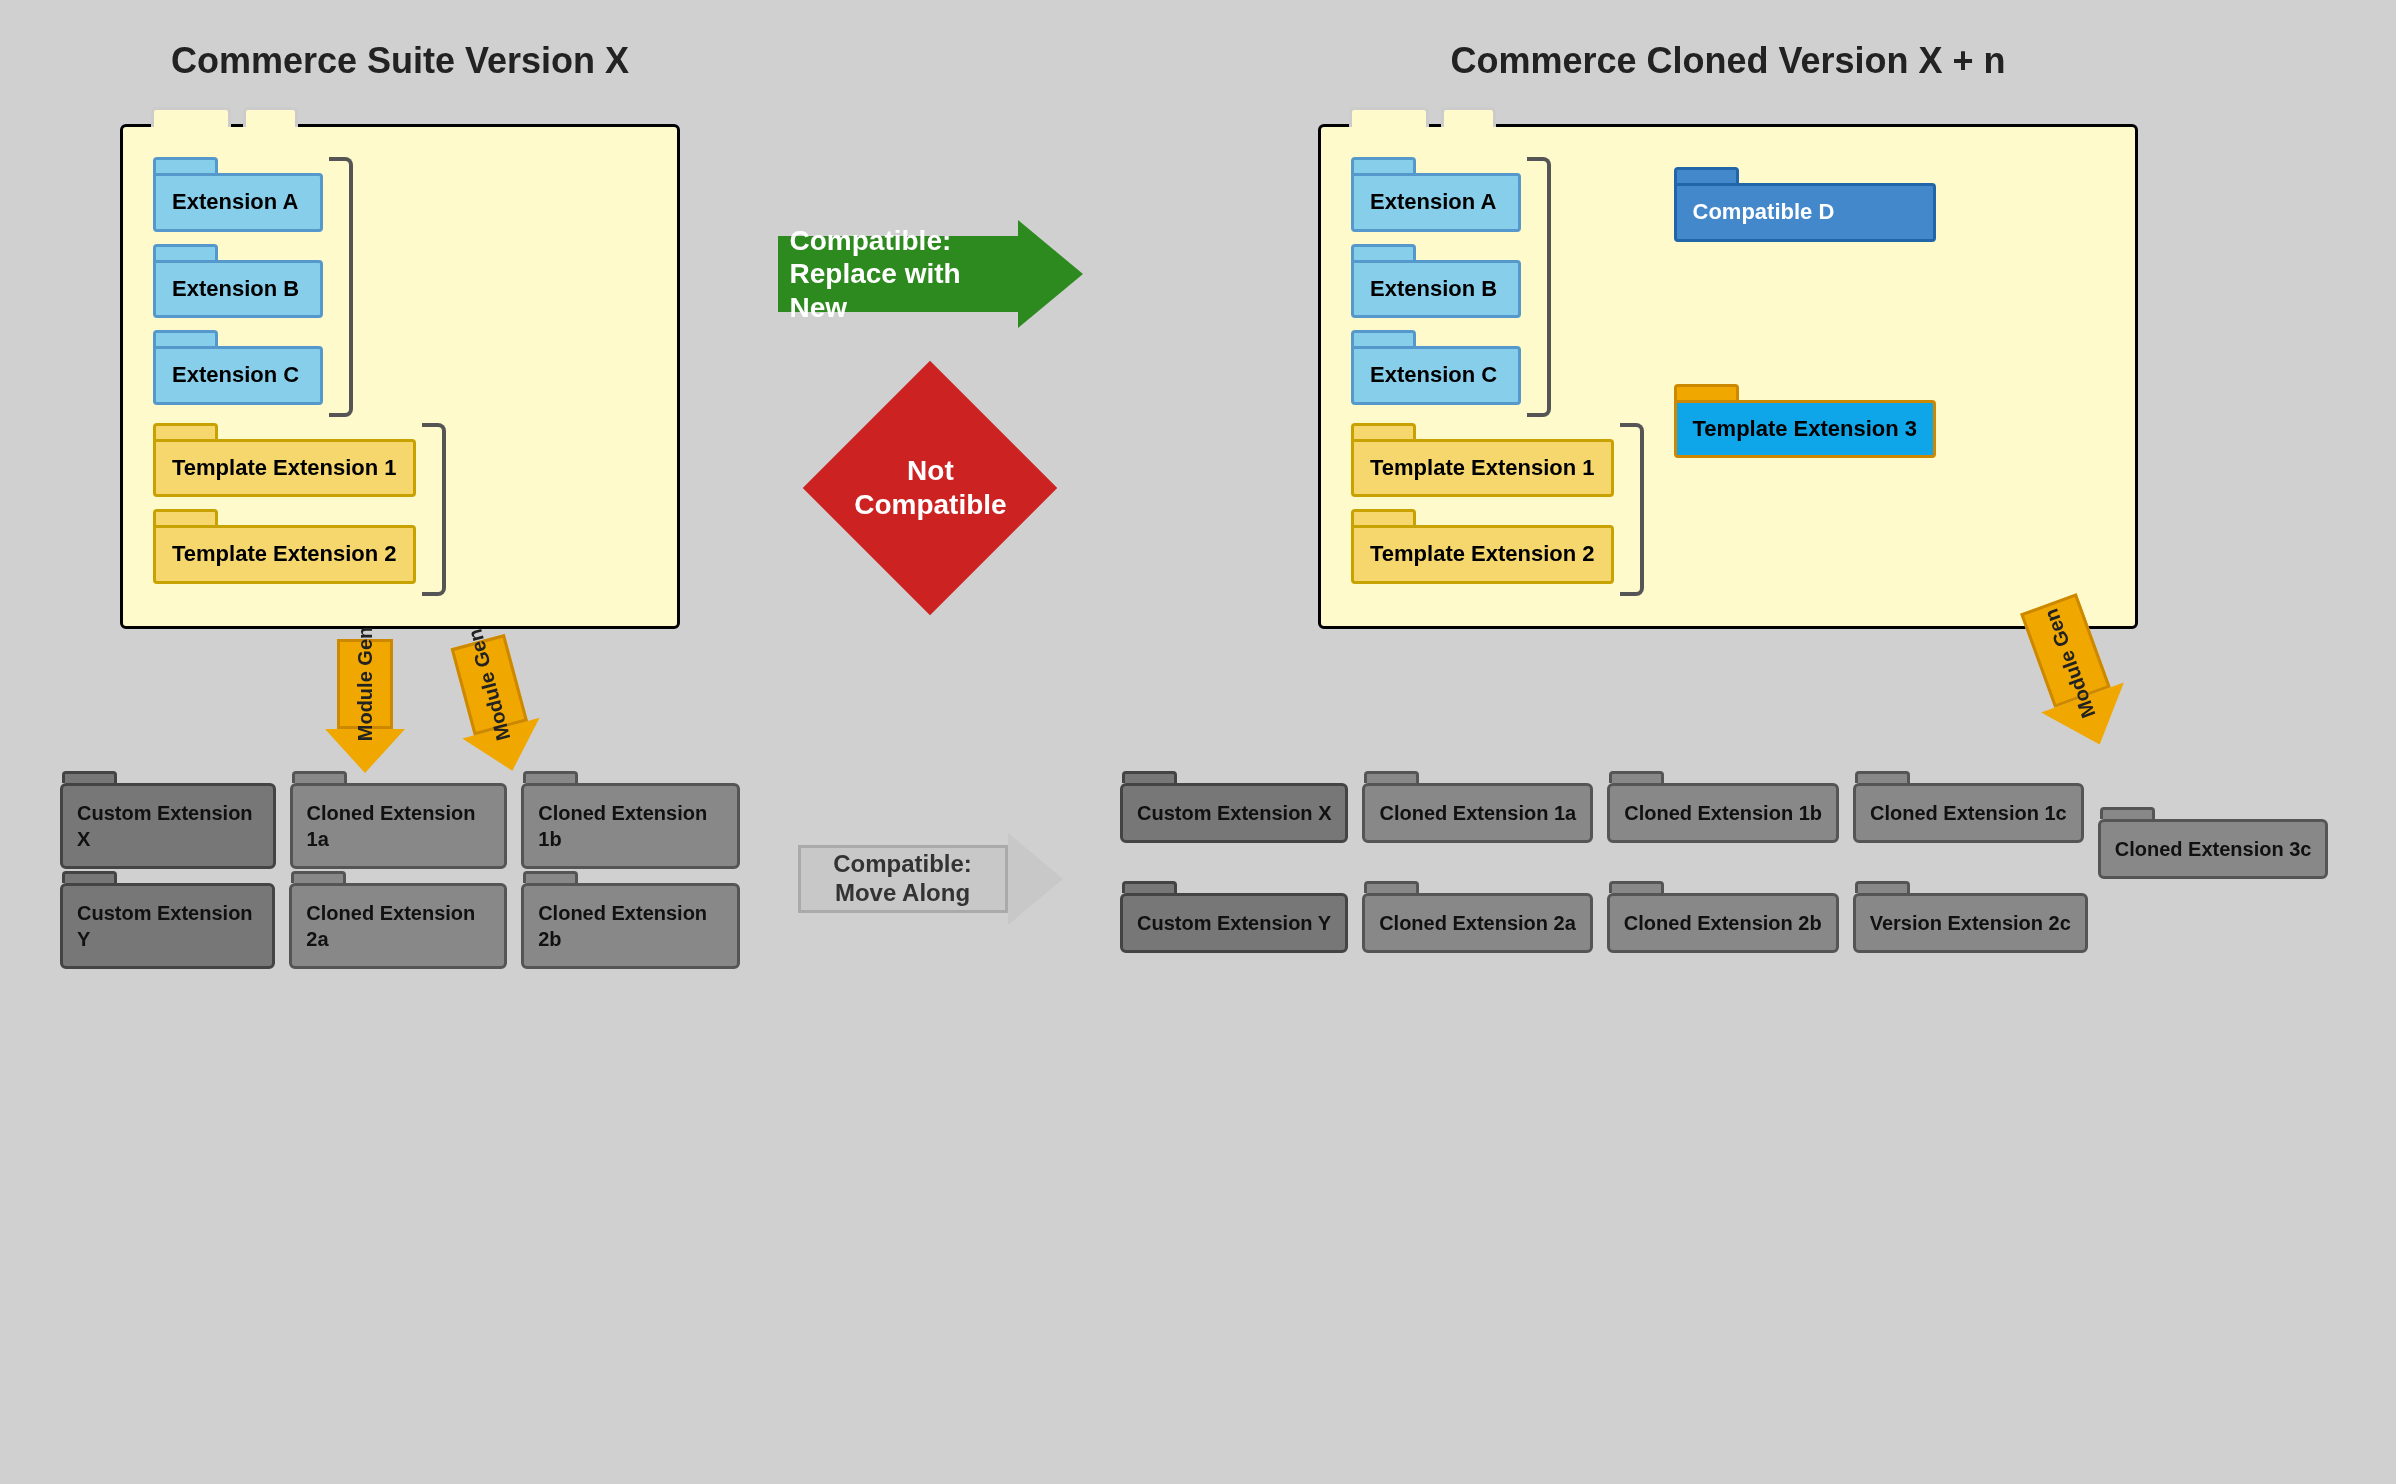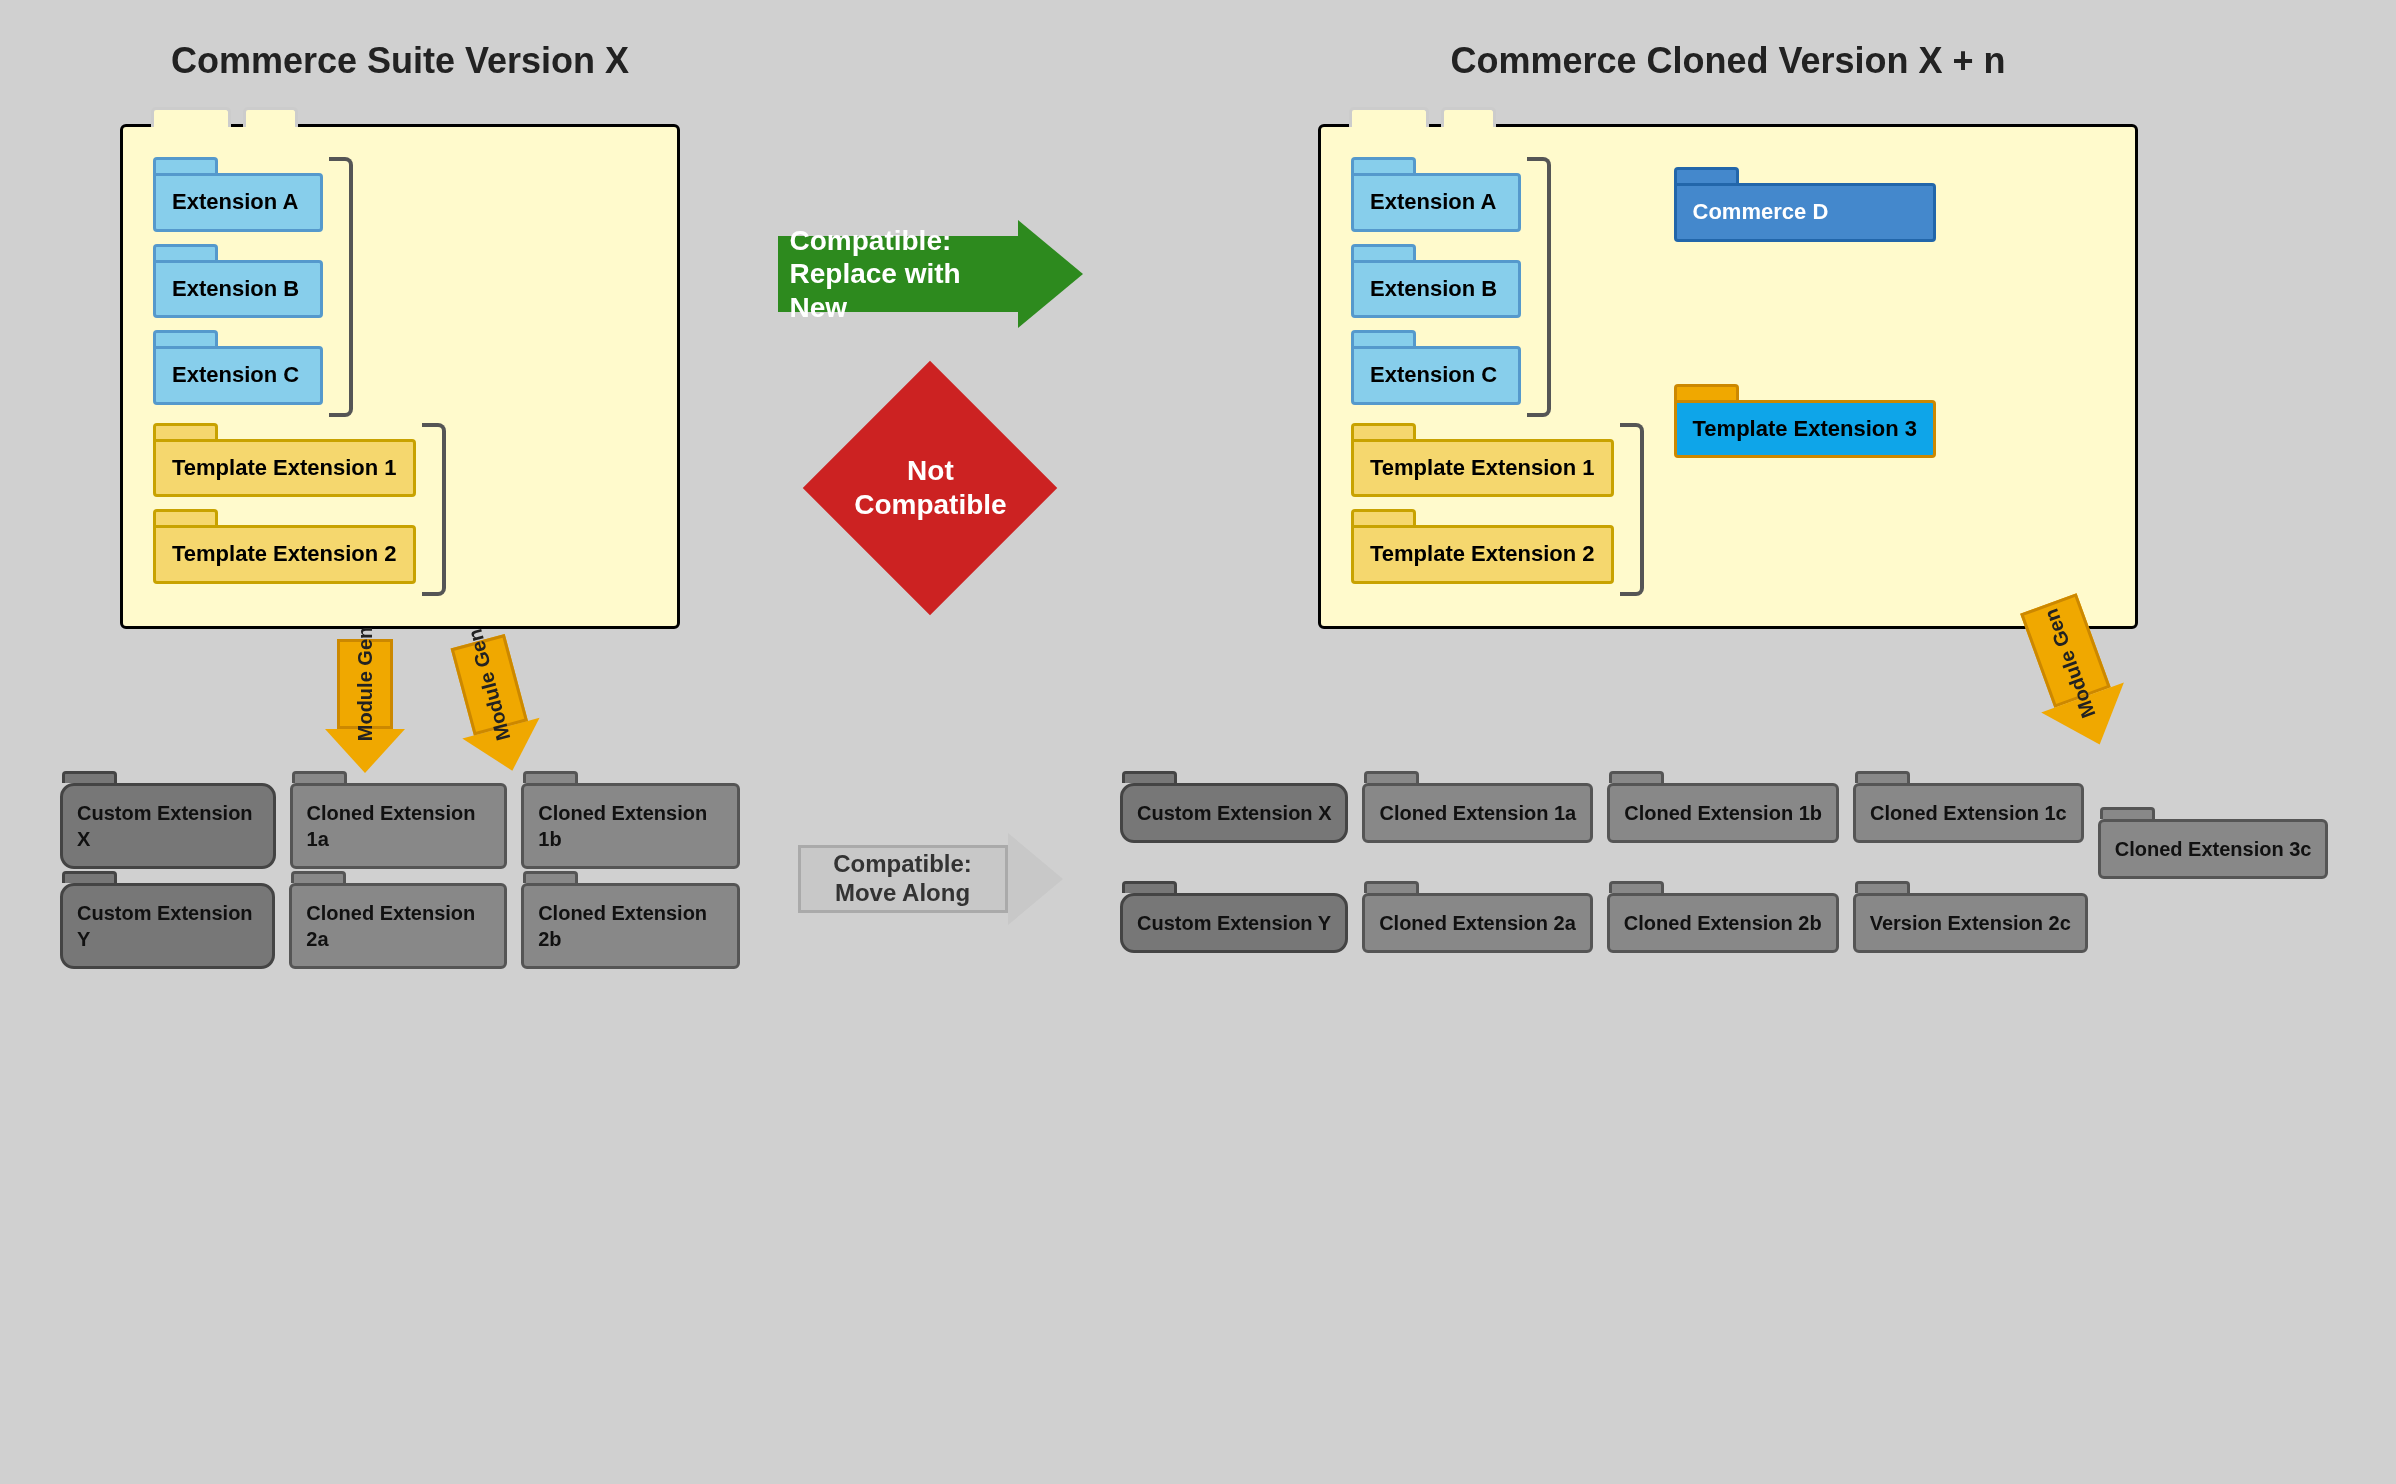--- a/index.html
+++ b/index.html
@@ -145,21 +145,21 @@
       font-size: 20px;
       font-weight: 600;
       color: #111;
       position: relative;
       line-height: 1.3;
     }
 
     .custom-ext-box {
       background: #777;
       border: 3px solid #444;
-      border-radius: 14px;
+      border-radius: 6px;
       padding: 14px 14px;
       font-size: 20px;
       font-weight: 600;
       color: #111;
       line-height: 1.3;
     }
 
     .green-arrow-shape {
       display: flex;
       align-items: center;
@@ -420,21 +420,21 @@
                   <div class="fbody" style="background:#f5d76e;border-color:#c8a200;">Template Extension 2</div>
                 </div>
               </div>
               <div class="right-bracket"></div>
             </div>
           </div>
 
           <div style="display:flex; flex-direction:column; gap:30px; padding-top:10px;">
             <div class="folder-entry">
               <div class="ftab" style="background:#4488cc;border-color:#2266aa;border-top:3px solid #2266aa;border-left:3px solid #2266aa;border-right:3px solid #2266aa;border-radius:4px 4px 0 0;height:16px;width:65px;"></div>
-              <div class="fbody" style="background:#4488cc;border-color:#2266aa;color:#fff;">Commerce D</div>
+              <div class="fbody" style="background:#4488cc;border-color:#2266aa;color:#fff;">Compatible D</div>
             </div>
             <div class="folder-entry" style="margin-top:100px;">
               <div class="ftab" style="background:#f0a800;border-color:#cc8800;border-top:3px solid #cc8800;border-left:3px solid #cc8800;border-right:3px solid #cc8800;border-radius:4px 4px 0 0;height:16px;width:65px;"></div>
               <div class="fbody" style="background:#0ea5e9;border-color:#cc8800;text-align:right;">Template Extension 3</div>
             </div>
           </div>
         </div>
       </div>
 
       <div style="display:flex; flex-direction:row; justify-content:flex-end; width:820px;">

